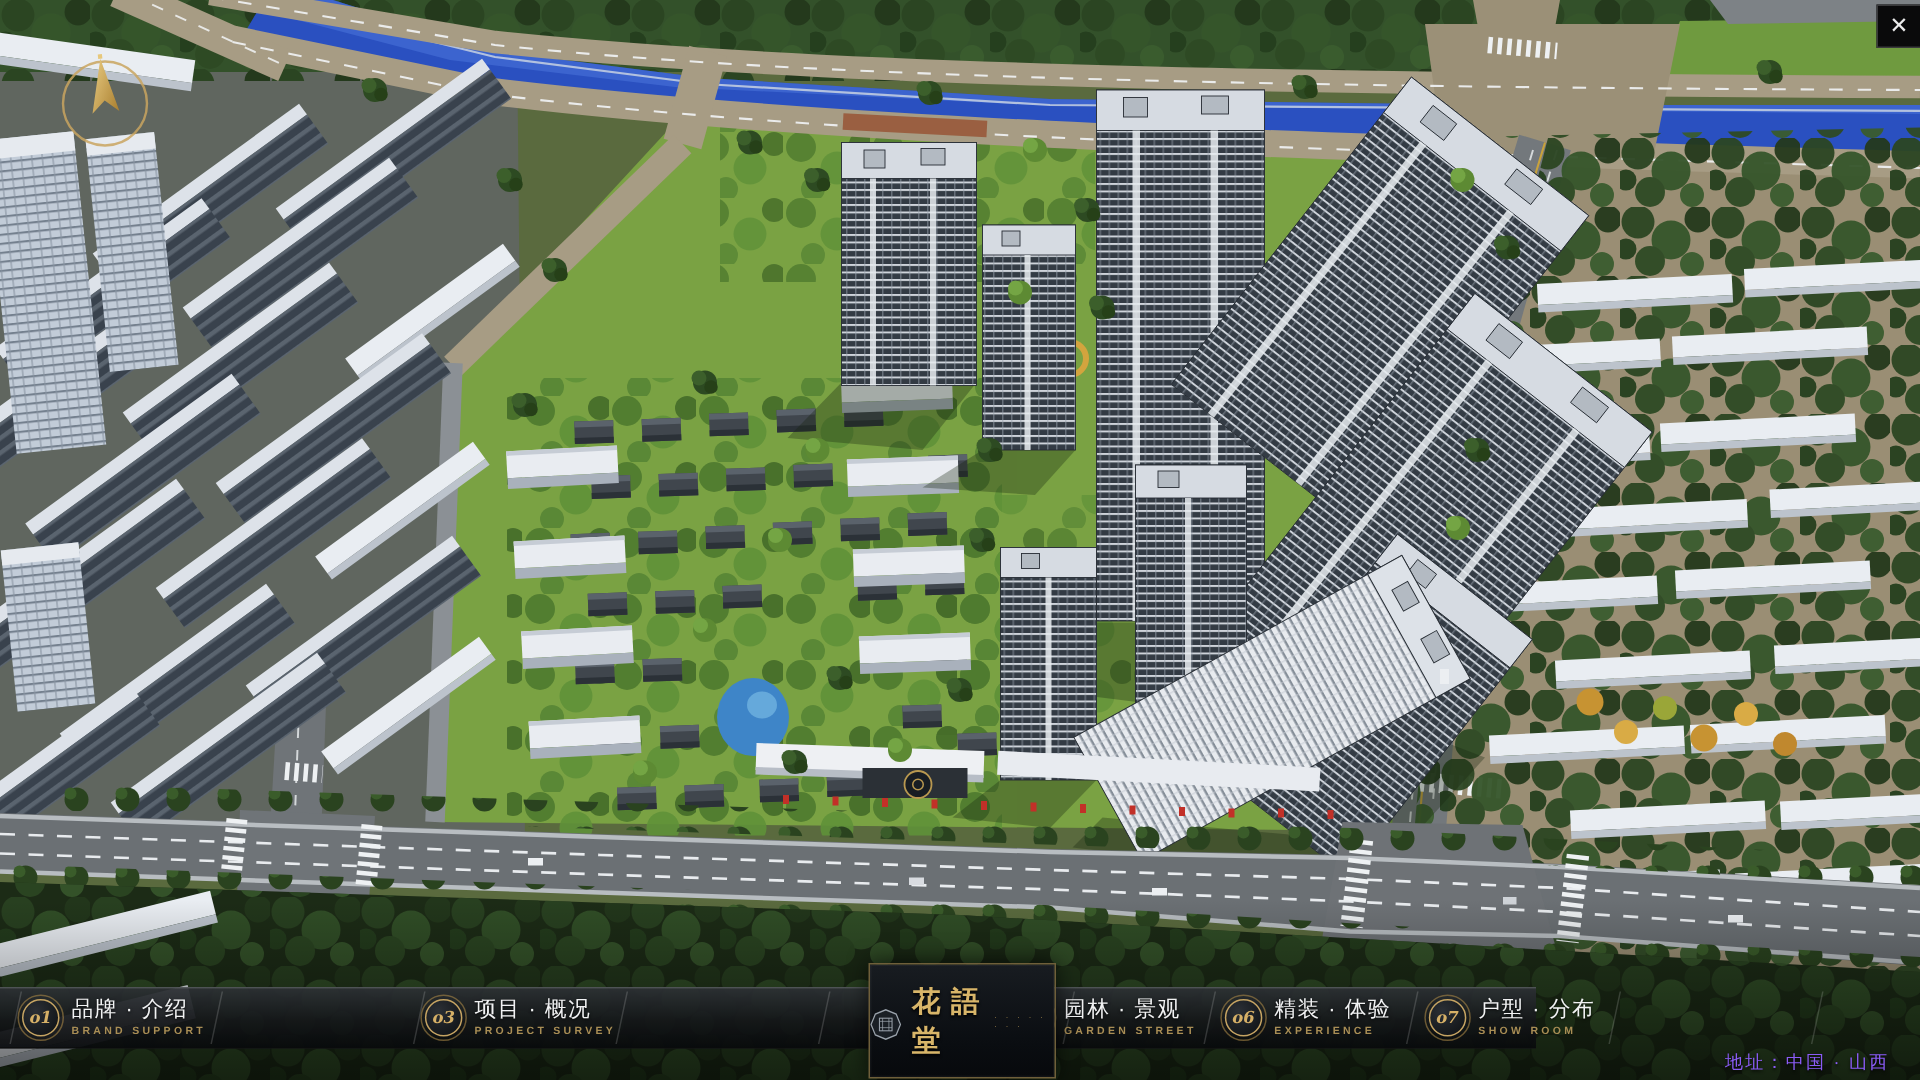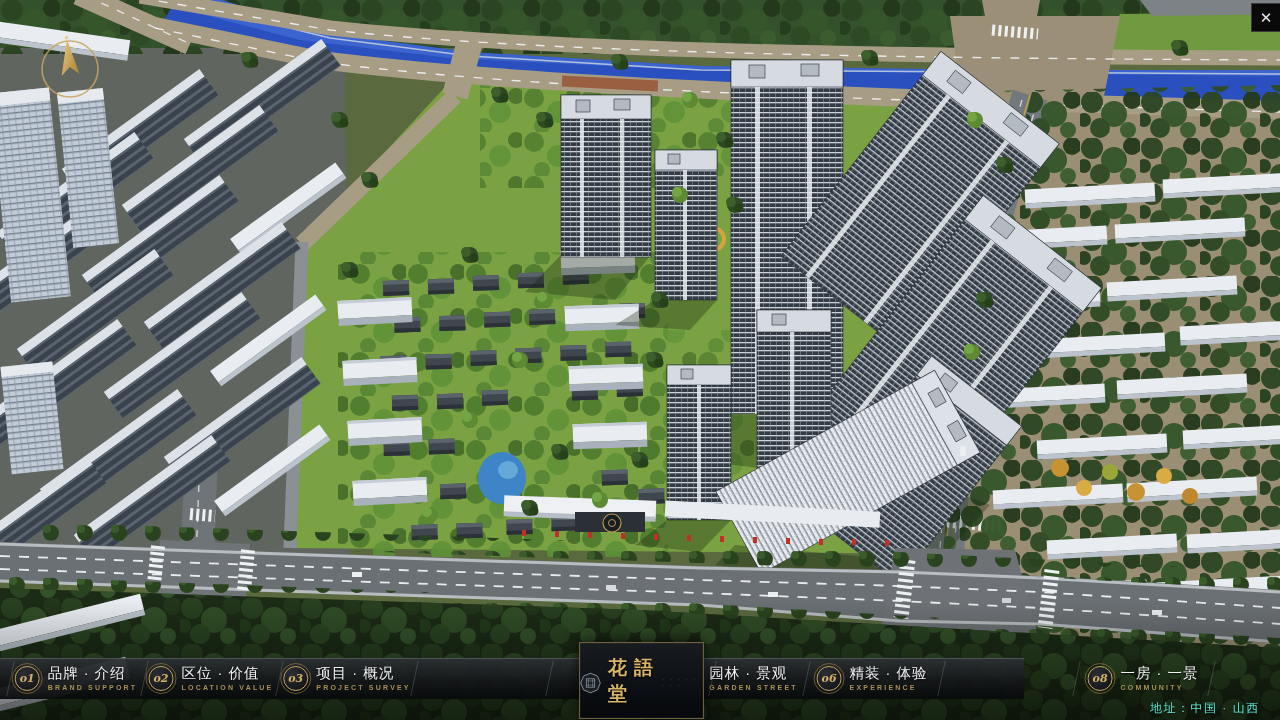--- a/index.html
+++ b/index.html
@@ -29,21 +29,21 @@
   
   .logo{position:absolute;left:579px;top:642px;width:125px;height:77px;box-sizing:border-box;
         background:linear-gradient(180deg,#181c21 0%,#0a0d11 70%,#07090c 100%);
         border:1px solid #6f5f3a;box-shadow:0 0 14px rgba(0,0,0,.7), inset 0 0 0 1px rgba(255,255,255,.04);
         display:flex;flex-direction:row;align-items:center;cursor:pointer;z-index:5;}
   .logo-name{color:#d8b569;font:bold 19px "DejaVu Serif",serif;letter-spacing:7px;
              padding-left:7px;margin-top:1px;text-shadow:0 1px 2px #000;}
   .logo-tag{color:#7f6b41;font-size:6px;letter-spacing:2px;margin-top:2px;}
 
   
-  .addr{position:absolute;left:1150px;top:700px;font-size:12px;color:#5eead4;
+  .addr{position:absolute;left:1150px;top:700px;font-size:12px;color:#8b5cf6;
         letter-spacing:1.5px;text-shadow:0 1px 2px rgba(0,0,0,.8);z-index:6;}
   .close{position:absolute;left:1251px;top:3px;width:28px;height:27px;background:#0a0a0b;
          border:1px solid #3a3a3c;color:#ececec;display:flex;align-items:center;justify-content:center;
          font-size:15px;line-height:1;cursor:pointer;z-index:6;}
   .compass{position:absolute;left:34px;top:32px;width:72px;height:72px;z-index:4;}
 </style>
 </head>
 <body>
 
 <svg class="scene" viewBox="0 0 1280 720" xmlns="http://www.w3.org/2000/svg">
@@ -503,27 +503,20 @@
   <div class="sep" style="left:1076px"></div>
   <div class="sep" style="left:1211px"></div>
 
   <div class="nav-item" style="left:76px">
     <span class="badge">o1</span>
     <span class="labels">
         <span class="zh">品牌 · 介绍</span>
     <span class="en">BRAND SUPPORT</span>
       </span>
   </div>
-  <div class="nav-item" style="left:211px">
-    <span class="badge">o2</span>
-    <span class="labels">
-        <span class="zh">区位 · 价值</span>
-    <span class="en">LOCATION VALUE</span>
-      </span>
-  </div>
   <div class="nav-item" style="left:347px">
     <span class="badge">o3</span>
     <span class="labels">
         <span class="zh">项目 · 概况</span>
     <span class="en">PROJECT SURVEY</span>
       </span>
   </div>
   <div class="nav-item" style="left:737px">
     <span class="badge">o5</span>
     <span class="labels">
@@ -531,25 +524,25 @@
     <span class="en">GARDEN STREET</span>
       </span>
   </div>
   <div class="nav-item" style="left:872px">
     <span class="badge">o6</span>
     <span class="labels">
         <span class="zh">精装 · 体验</span>
     <span class="en">EXPERIENCE</span>
       </span>
   </div>
-  <div class="nav-item" style="left:1143px">
-    <span class="badge">o8</span>
+  <div class="nav-item" style="left:1008px">
+    <span class="badge">o7</span>
     <span class="labels">
-        <span class="zh">一房 · 一景</span>
-    <span class="en">COMMUNITY</span>
+        <span class="zh">户型 · 分布</span>
+    <span class="en">SHOW ROOM</span>
       </span>
   </div>
 </div>
 
 <div class="logo">
   <svg width="30" height="30" viewBox="0 0 30 30" style="margin-top:4px">
     <polygon points="29,15 24.9,24.9 15,29 5.1,24.9 1,15 5.1,5.1 15,1 24.9,5.1" fill="#1a1f25" stroke="#9aa2ab" stroke-width="1.2"></polygon>
     <rect x="9" y="9" width="12" height="12" fill="none" stroke="#9aa2ab" stroke-width="1"></rect>
     <path d="M12,9 V21 M18,9 V21 M9,12 H21 M9,18 H21" stroke="#9aa2ab" stroke-width=".7" fill="none"></path>
   </svg>

